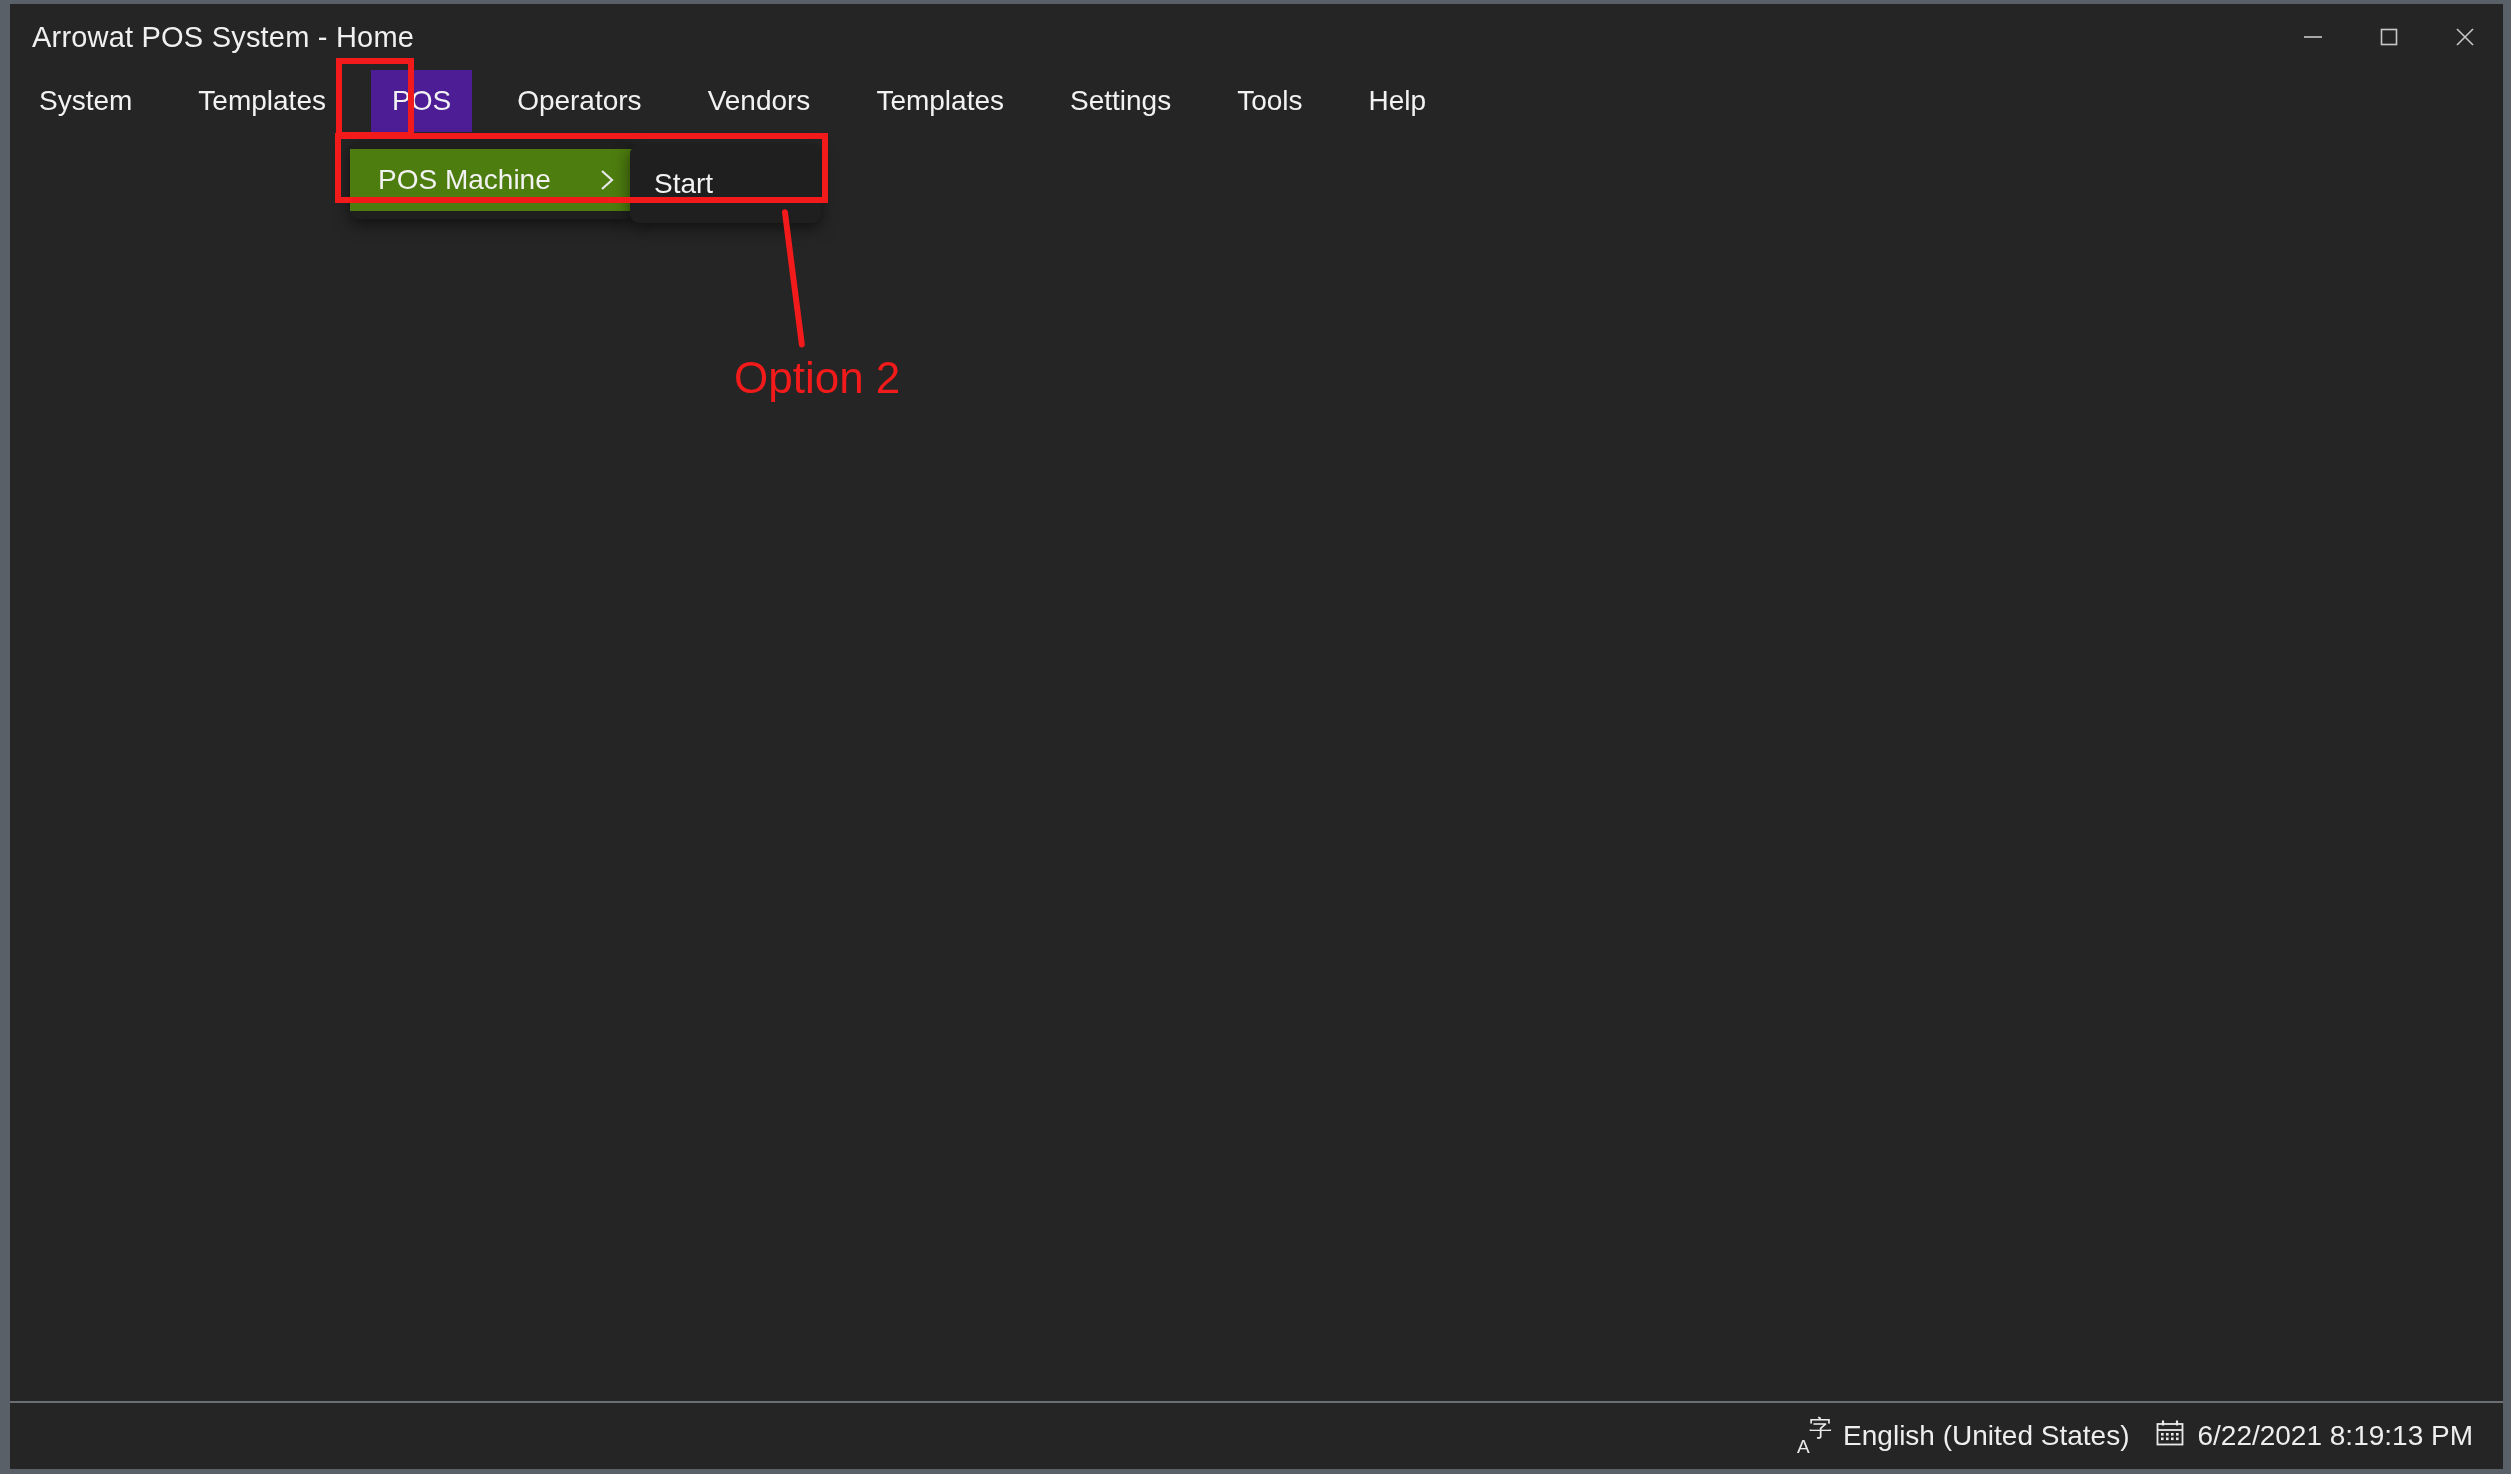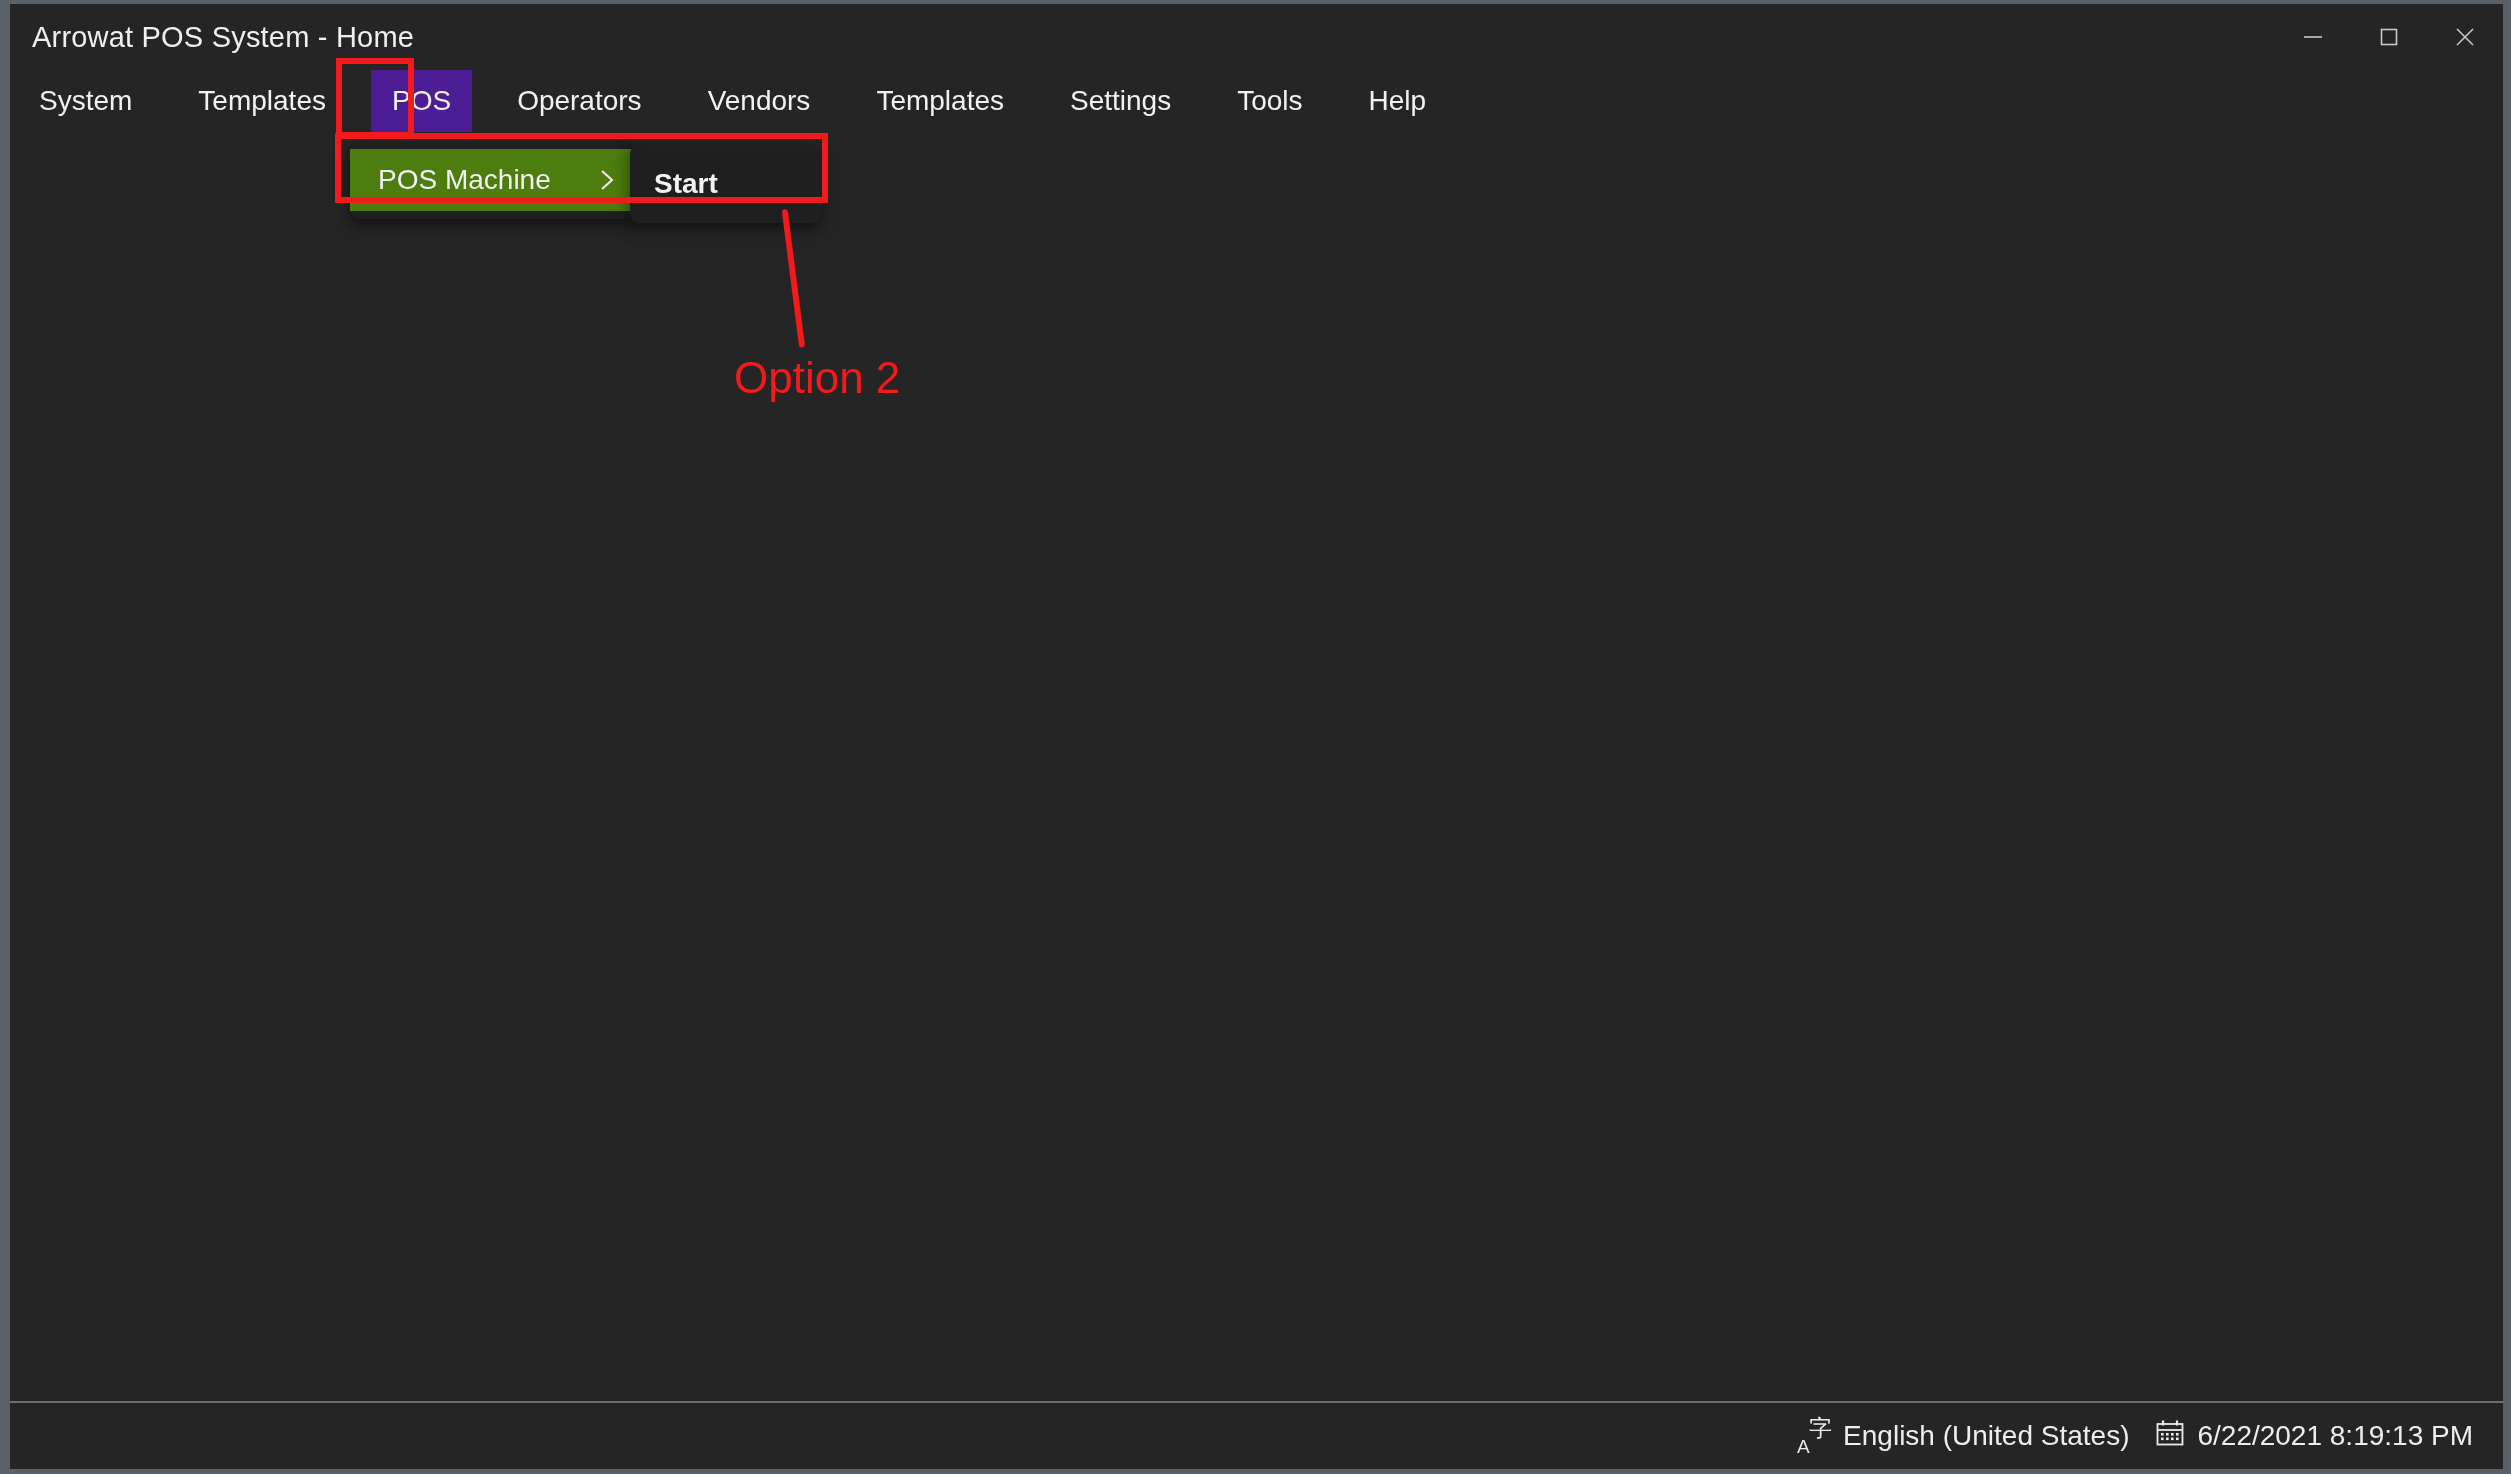--- a/index.html
+++ b/index.html
@@ -120,21 +120,20 @@
   .submenu {
     position: absolute;
     left: 630px;
     top: 145px;
     width: 191px;
     background: #1f1f20;
     border-radius: 9px;
     padding: 8px 0;
     box-shadow: 0 5px 16px rgba(0,0,0,.55);
     z-index: 21;
-    font-weight: bold;
   }
   .submenu .dd-item { padding-left: 24px; }
 
   
   .content {
     flex: 1 1 auto;
     position: relative;
     background: #252526;
   }
 

